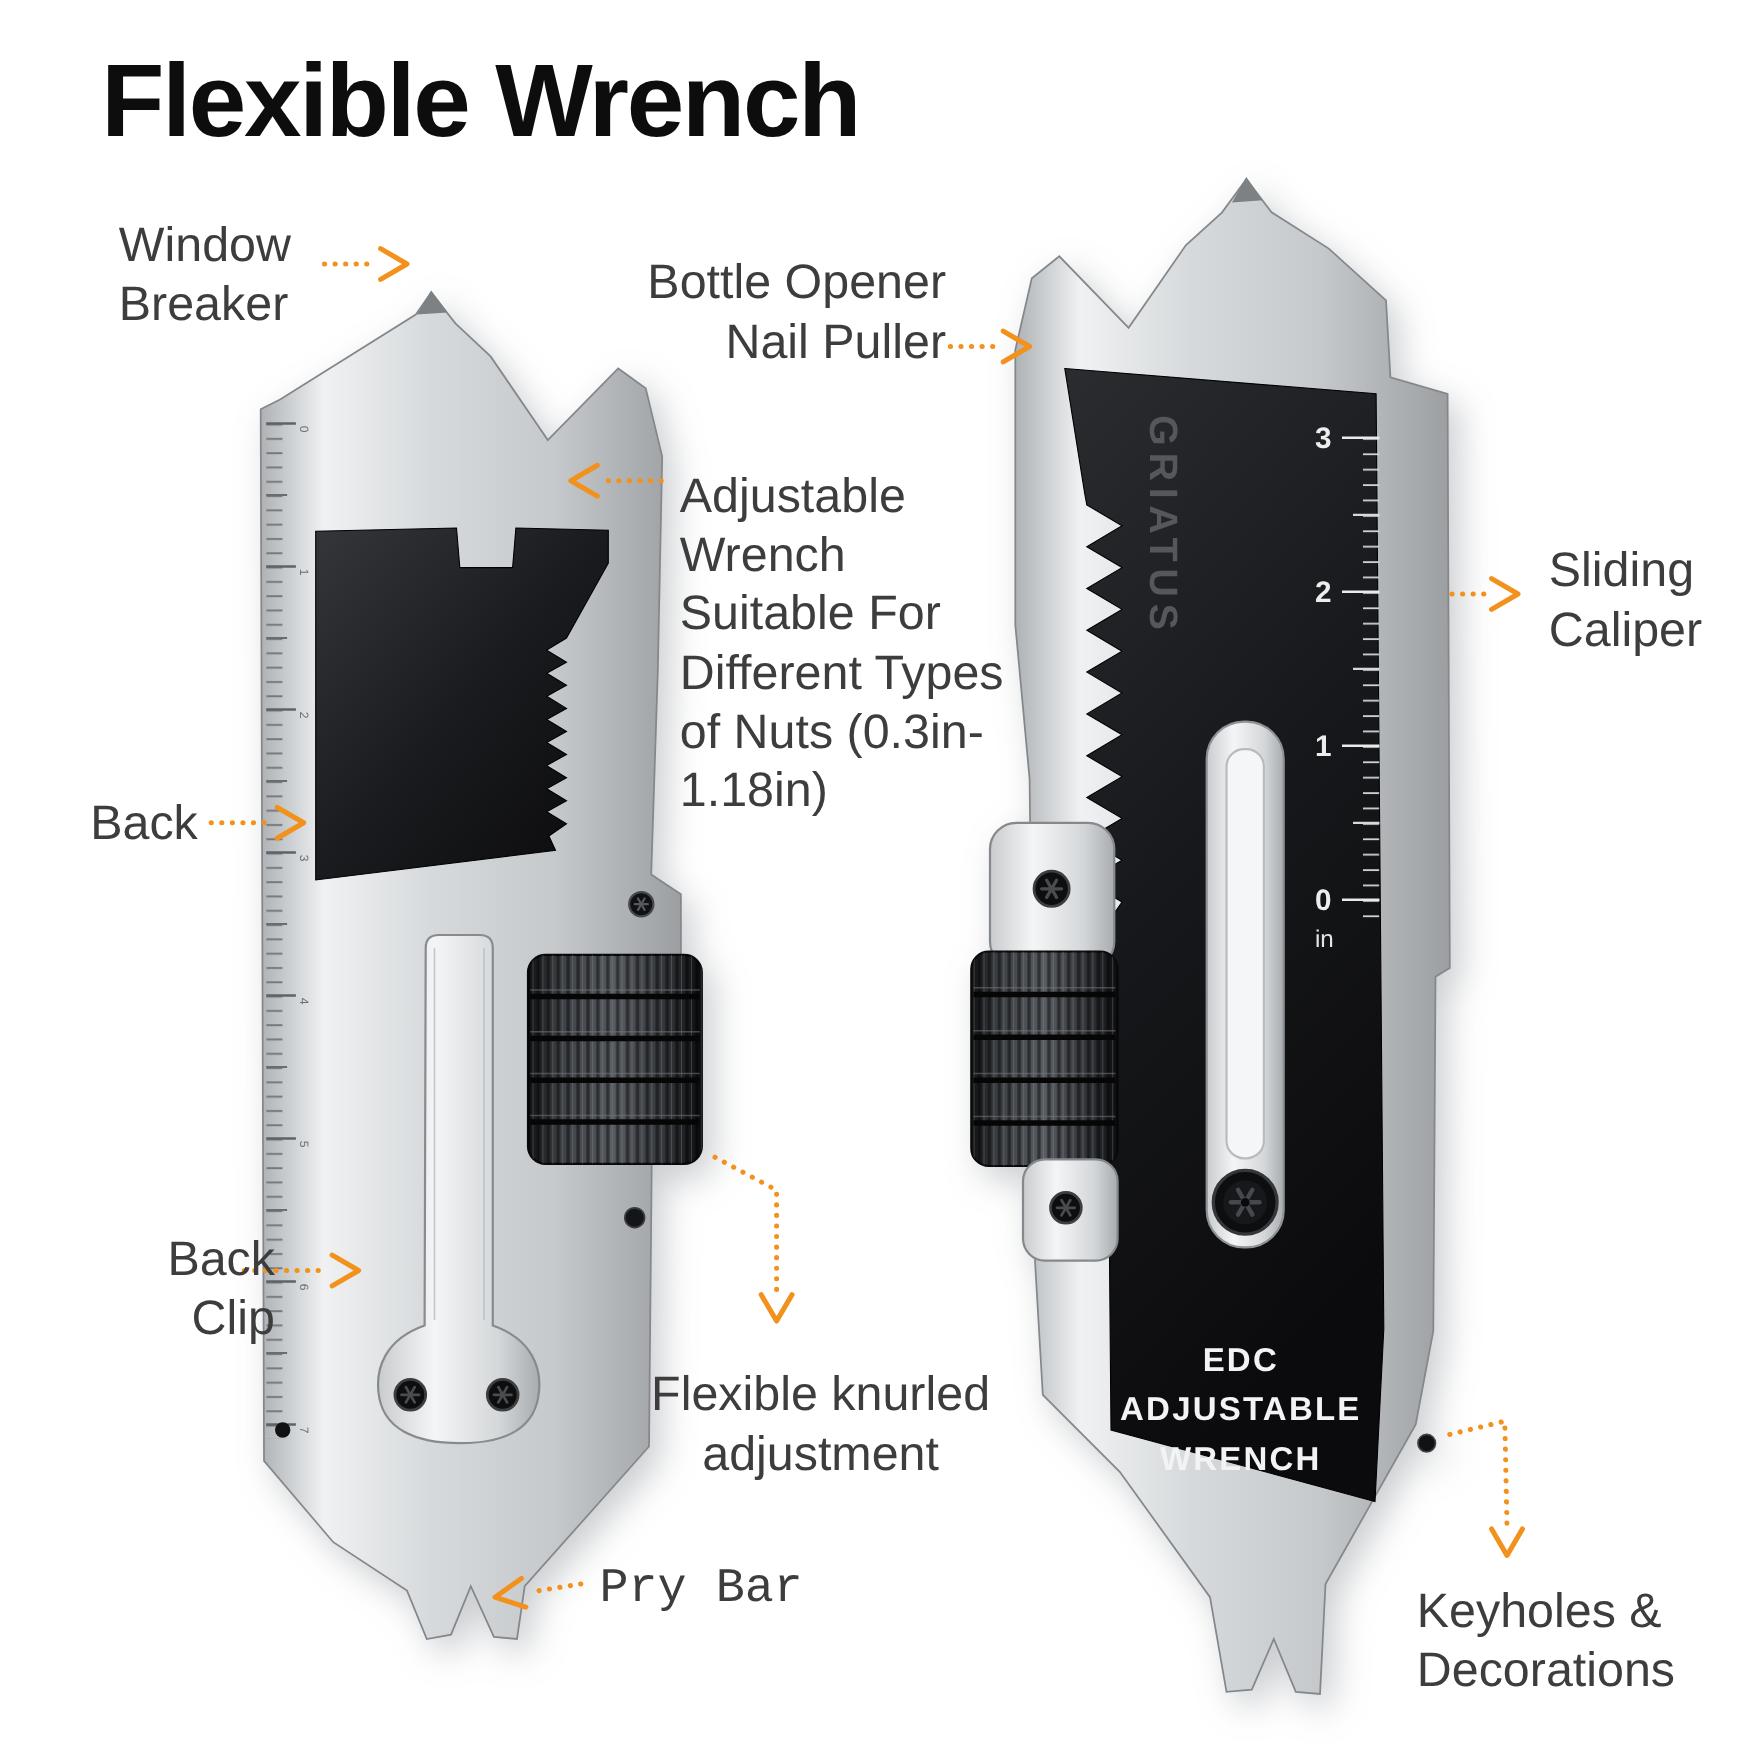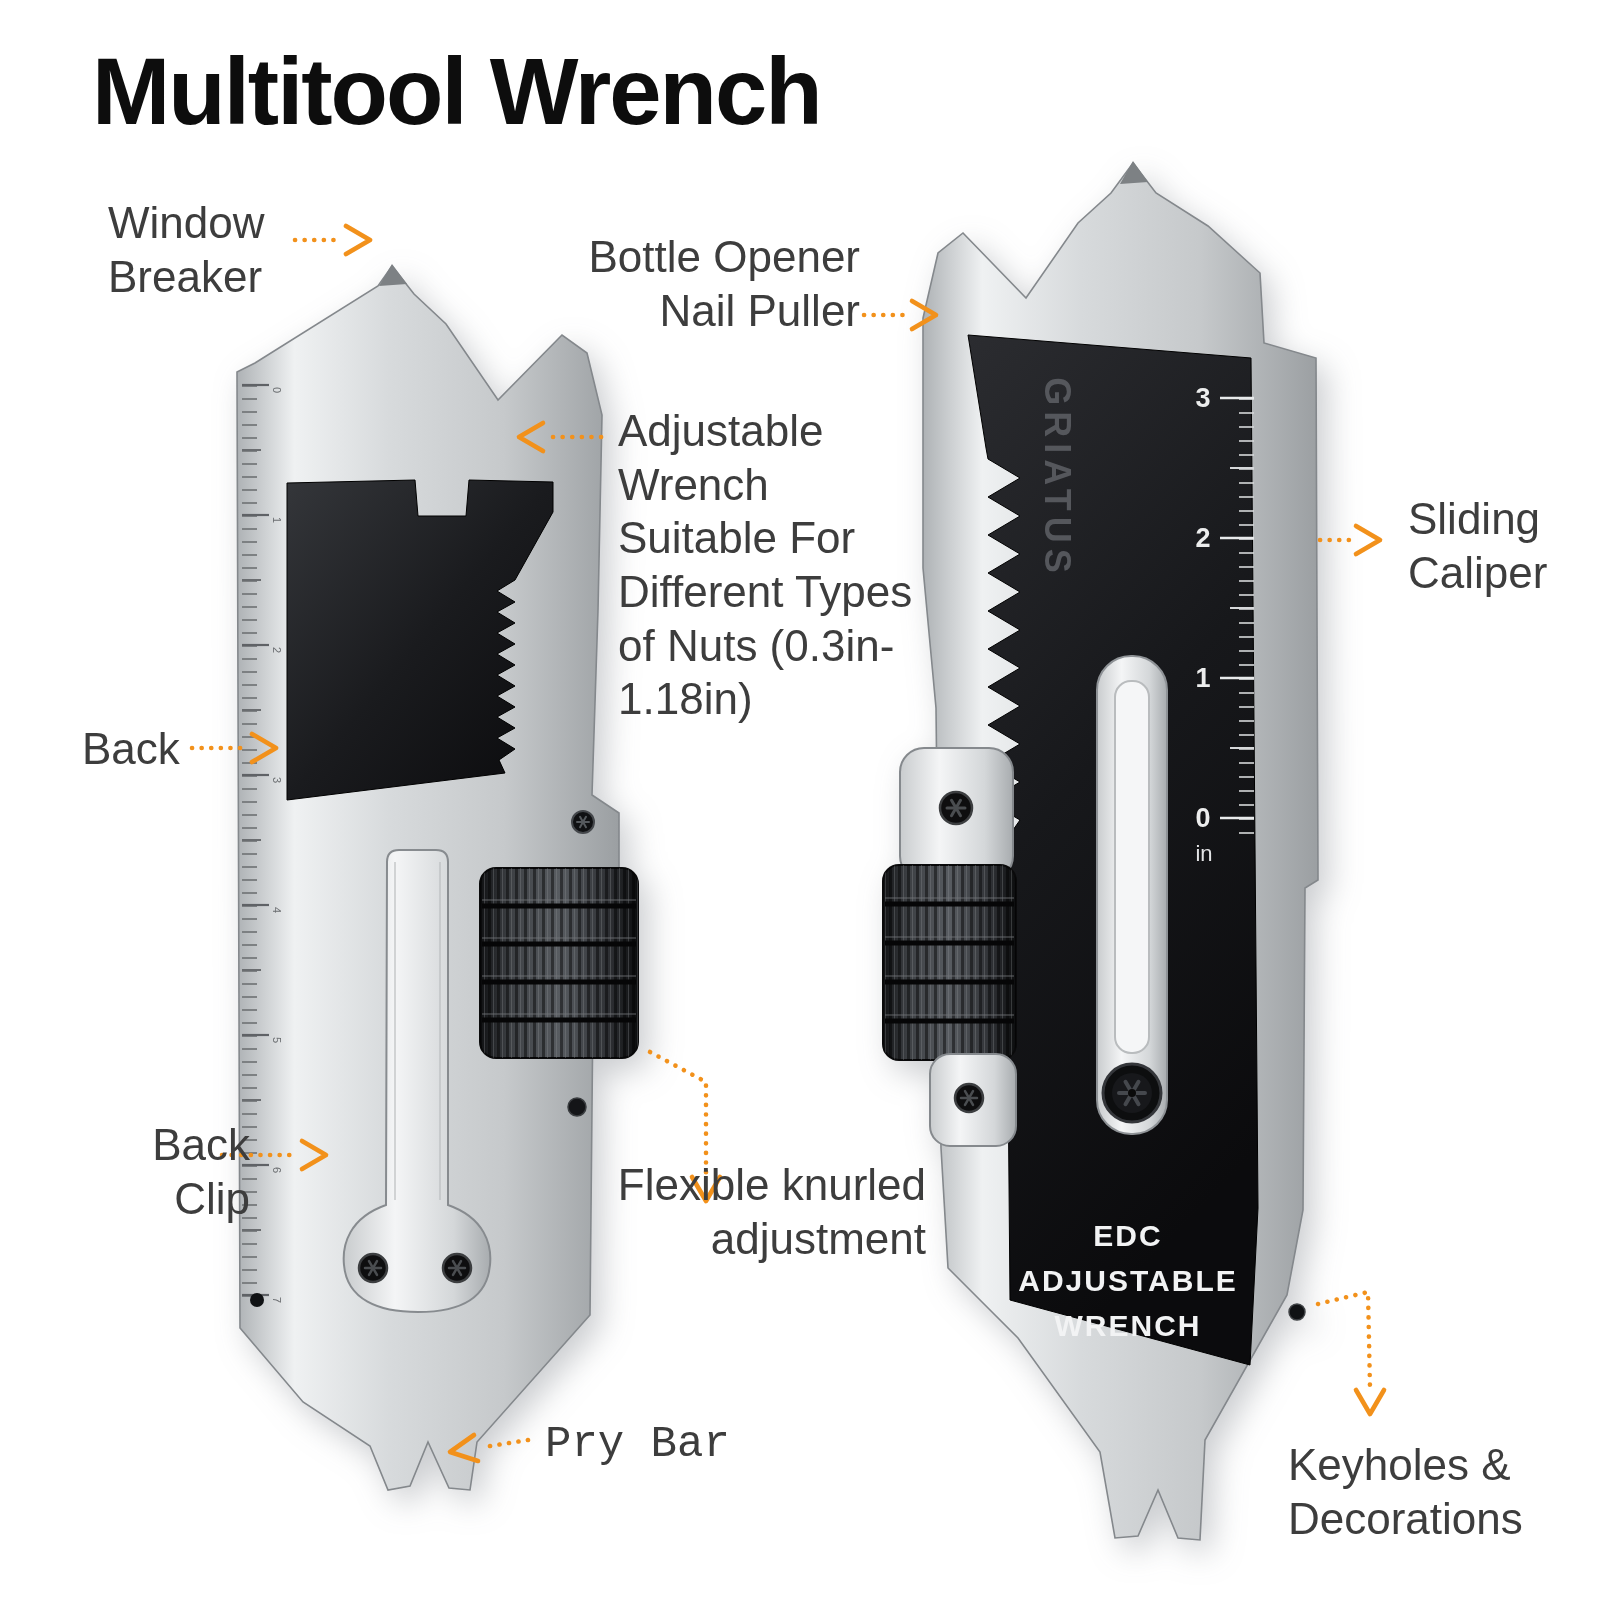--- a/index.html
+++ b/index.html
@@ -26,21 +26,21 @@
   .cnum{font-size:27px;font-weight:bold;fill:#eceded;text-anchor:middle;font-family:"Liberation Sans",sans-serif;}
   .cin{font-size:22px;fill:#e3e4e6;text-anchor:middle;font-family:"Liberation Sans",sans-serif;}
   .edc{font-size:30px;font-weight:bold;fill:#f2f3f4;text-anchor:middle;letter-spacing:2px;font-family:"Liberation Sans",sans-serif;}
   .brand{font-size:36px;font-weight:bold;fill:#55575c;letter-spacing:6px;text-anchor:middle;font-family:"Liberation Sans",sans-serif;}
 </style>
 </head>
 <body>
 
 <div class="canvas">
 
-  <h1 class="title">Multitool Wrench</h1>
+  <h1 class="title">Flexible Wrench</h1>
 
   <svg class="tool-svg" style="left:215px;top:250px;" width="445" height="1275" viewBox="0 0 445 1275">
     <defs>
       <linearGradient id="L-sil" x1="0" y1="0" x2="1" y2="0">
         <stop offset="0" stop-color="#aeb2b5"></stop>
           <stop offset="0.15" stop-color="#eff1f2"></stop>
         <stop offset="0.4" stop-color="#d7dadc"></stop>
           <stop offset="0.7" stop-color="#c6c9cb"></stop>
         <stop offset="1" stop-color="#9b9fa2"></stop>
       </linearGradient>
@@ -334,27 +334,27 @@
     </g>
   </svg>
 
   <div class="callout" style="left:520px;top:230px;width:340px;text-align:right;">
     <div>Bottle Opener</div>
     <div>Nail Puller</div>
   </div>
 
   <div class="callout" style="left:108px;top:196px;width:230px;">Window Breaker</div>
 
-  <div class="callout" style="left:618px;top:404px;width:305px;">Adjustable Wrench Suitable For Different Types of Nuts (0.3in-1.18in)</div>
+  <div class="callout" style="left:618px;top:424px;width:305px;">Adjustable Wrench Suitable For Different Types of Nuts (0.3in-1.18in)</div>
 
   <div class="callout" style="left:82px;top:722px;">Back</div>
 
   <div class="callout" style="left:1408px;top:492px;width:240px;">Sliding Caliper</div>
 
   <div class="callout" style="left:100px;top:1118px;width:150px;text-align:right;">Back Clip</div>
 
-  <div class="callout" style="left:566px;top:1158px;width:360px;text-align:right;">Flexible knurled adjustment</div>
+  <div class="callout" style="left:566px;top:1241px;width:360px;text-align:center;">Flexible knurled adjustment</div>
 
   <div class="callout" style="left:545px;top:1418px;font-family:Liberation Mono, monospace;">Pry Bar</div>
 
   <div class="callout" style="left:1288px;top:1438px;width:310px;">Keyholes &amp; Decorations</div>
 
 </div>
 
 </body></html>

